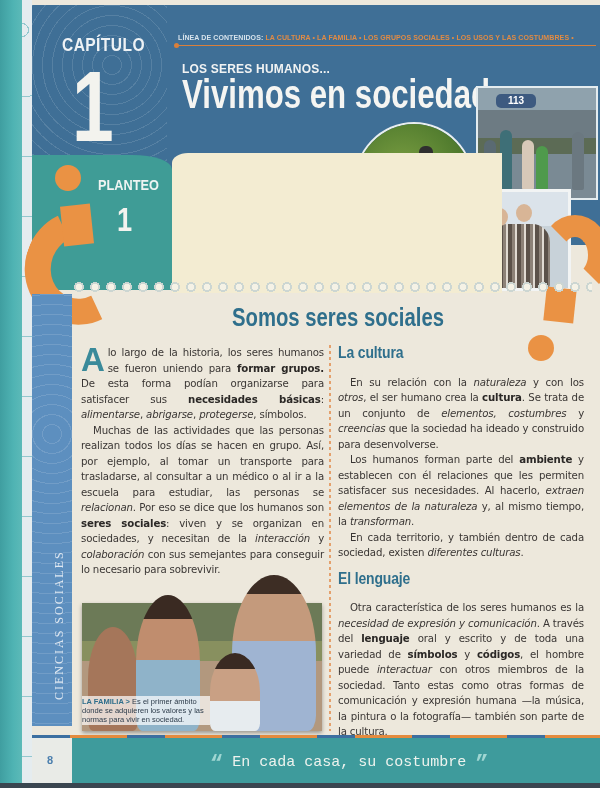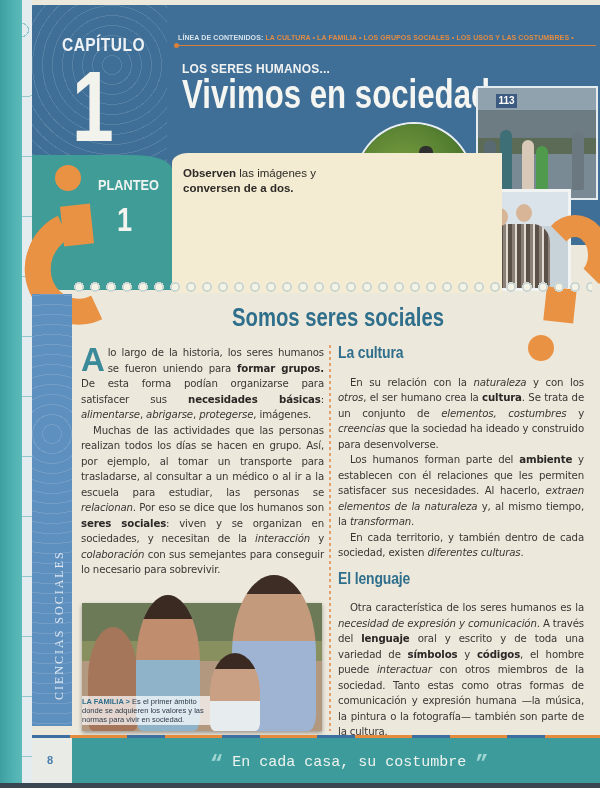--- a/index.html
+++ b/index.html
@@ -127,21 +127,21 @@
   <div class="content-line">
     <span class="lbl">LÍNEA DE CONTENIDOS:</span>
     <span class="items">LA CULTURA • LA FAMILIA • LOS GRUPOS SOCIALES • LOS USOS Y LAS COSTUMBRES •</span>
   </div>
   <div class="content-rule"></div>
 
   <div class="kicker">LOS SERES HUMANOS...</div>
   <div class="main-title">Vivimos en sociedad</div>
 
   <div class="photo photo-bus">
-    <div style="position:absolute;left:18px;top:6px;width:21px;height:14px;background:#3d5a80;border-radius:0;color:#fff;font:700 10px 'Liberation Sans',sans-serif;text-align:center;line-height:14px;">113</div>
+    <div style="position:absolute;left:18px;top:6px;width:40px;height:14px;background:#3d5a80;border-radius:5px;color:#fff;font:700 10px 'Liberation Sans',sans-serif;text-align:center;line-height:14px;">113</div>
     <div class="fig" style="left:6px;background:#5a6a72;"></div>
     <div class="fig" style="left:22px;background:#3e6f77;height:60px;"></div>
     <div class="fig" style="left:44px;background:#d7c8b8;"></div>
     <div class="fig" style="left:58px;background:#4f9a4c;height:44px;"></div>
     <div class="fig" style="left:94px;background:#6b7880;height:58px;"></div>
   </div>
 
   <div class="photo photo-field">
     <div class="fig" style="left:14px;top:34px;width:28px;height:18px;background:#e0ddd2;"></div>
     <div class="fig" style="left:20px;top:50px;width:12px;height:20px;background:#4a8c45;"></div>
@@ -156,40 +156,39 @@
     <div class="face" style="left:74px;top:16px;"></div>
     <div class="face" style="left:98px;top:12px;"></div>
   </div>
 
   <div class="planteo-band"></div>
   <div class="qcard"></div>
   <div class="planteo-label">PLANTEO</div>
   <div class="planteo-number">1</div>
 
   <div class="qtext">
-    <p><b>Observen</b><span> las imágenes y</span><br><b>conversen de a dos.</b></p>
     <div class="gap"></div>
   </div>
 
   <div class="orange curve-left"></div>
   <div class="orange bar-left"></div>
   <div class="orange dot-left"></div>
   <div class="orange curve-right"></div>
   <div class="orange bar-right"></div>
   <div class="orange dot-right"></div>
 
   <div class="wave"></div>
 
   <div class="sidebar"></div>
   <div class="sidebar-label">CIENCIAS SOCIALES</div>
 
   <div class="section-title">Somos seres sociales</div>
 
   <div class="col-left body-text">
-    <p><span class="dropcap">A</span><span> lo largo de la historia, los seres humanos se fueron uniendo para </span><b>formar grupos.</b><span> De esta forma podían organizarse para satisfacer sus </span><b>necesidades básicas</b><span>: </span><i>alimentarse</i><span>, </span><i>abrigarse</i><span>, </span><i>protegerse</i><span>, imágenes.</span></p>
+    <p><span class="dropcap">A</span><span> lo largo de la historia, los seres humanos se fueron uniendo para </span><b>formar grupos.</b><span> De esta forma podían organizarse para satisfacer sus </span><b>necesidades básicas</b><span>: </span><i>alimentarse</i><span>, </span><i>abrigarse</i><span>, </span><i>protegerse</i><span>, símbolos.</span></p>
     <p class="indent"><span>Muchas de las actividades que las personas realizan todos los días se hacen en grupo. Así, por ejemplo, al tomar un transporte para trasladarse, al consultar a un médico o al ir a la escuela para estudiar, las personas se </span><i>relacionan</i><span>. Por eso se dice que los humanos son </span><b>seres sociales</b><span>: viven y se organizan en sociedades, y necesitan de la </span><i>interacción</i><span> y </span><i>colaboración</i><span> con sus semejantes para conseguir lo necesario para sobrevivir.</span></p>
   </div>
 
   <div class="photo-family">
     <div class="person" style="left:6px;top:24px;width:50px;height:104px;background:#a5765a;"></div>
     <div class="person" style="left:54px;top:-8px;width:64px;height:136px;background:linear-gradient(180deg,#3a2a22 0 18%,#c08d6e 18% 48%,#8fb3c9 48%);"></div>
     <div class="person" style="left:150px;top:-28px;width:84px;height:156px;background:linear-gradient(180deg,#3d2d24 0 12%,#c49a7c 12% 42%,#9fb4d2 42%);"></div>
     <div class="person" style="left:128px;top:50px;width:50px;height:78px;background:linear-gradient(180deg,#3a2a22 0 20%,#c9a084 20% 62%,#e7ecef 62%);"></div>
   </div>
   <div class="family-caption"><b>LA FAMILIA &gt;</b><span> Es el primer ámbito donde se adquieren los valores y las normas para vivir en sociedad.</span></div>

